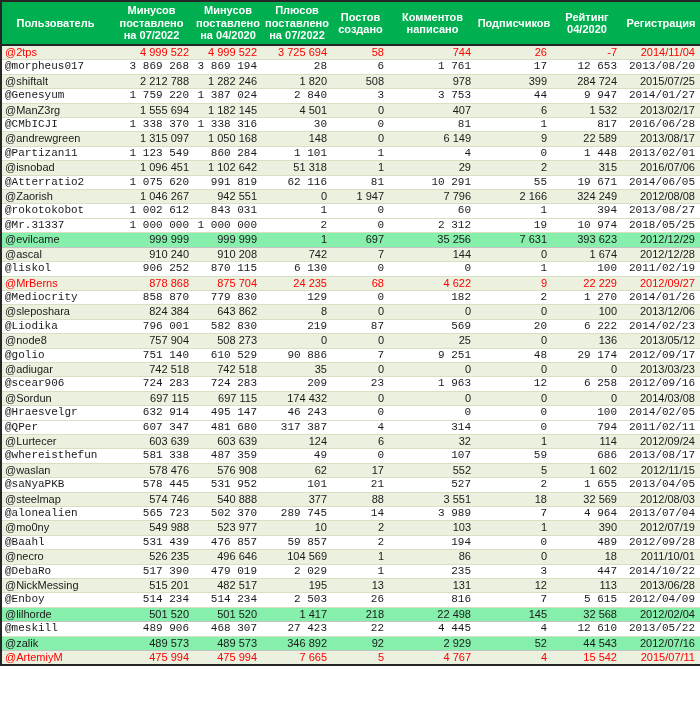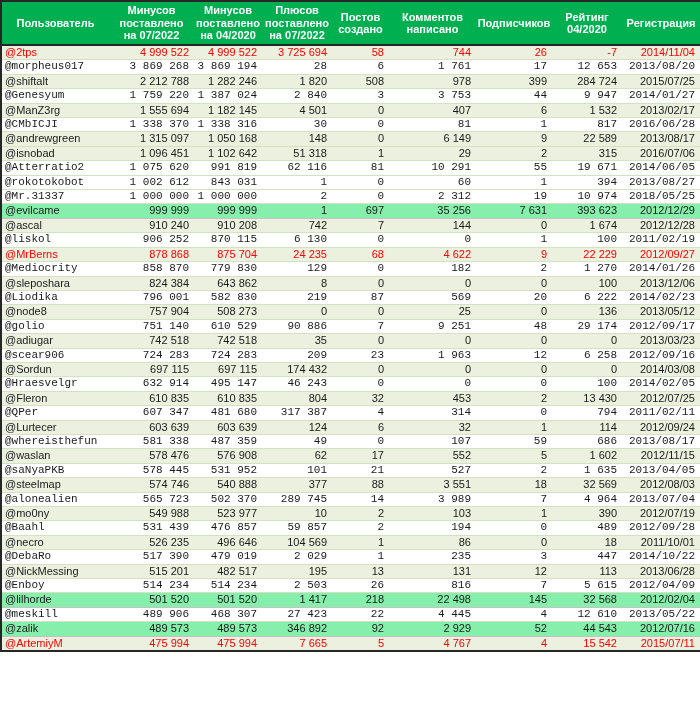--- a/index.html
+++ b/index.html
@@ -149,20 +149,31 @@
           <td>@andrewgreen</td>
           <td>1 315 097</td>
           <td>1 050 168</td>
           <td>148</td>
           <td>0</td>
           <td>6 149</td>
           <td>9</td>
           <td>22 589</td>
           <td>2013/08/17</td>
         </tr>
+        <tr class="bg-white">
+          <td>@Partizan11</td>
+          <td>1 123 549</td>
+          <td>860 284</td>
+          <td>1 101</td>
+          <td>1</td>
+          <td>4</td>
+          <td>0</td>
+          <td>1 448</td>
+          <td>2013/02/01</td>
+        </tr>
         <tr class="bg-green">
           <td>@isnobad</td>
           <td>1 096 451</td>
           <td>1 102 642</td>
           <td>51 318</td>
           <td>1</td>
           <td>29</td>
           <td>2</td>
           <td>315</td>
           <td>2016/07/06</td>
@@ -170,20 +181,31 @@
         <tr class="bg-white">
           <td>@Atterratio2</td>
           <td>1 075 620</td>
           <td>991 819</td>
           <td>62 116</td>
           <td>81</td>
           <td>10 291</td>
           <td>55</td>
           <td>19 671</td>
           <td>2014/06/05</td>
+        </tr>
+        <tr class="bg-green">
+          <td>@Zaorish</td>
+          <td>1 046 267</td>
+          <td>942 551</td>
+          <td>0</td>
+          <td>1 947</td>
+          <td>7 796</td>
+          <td>2 166</td>
+          <td>324 249</td>
+          <td>2012/08/08</td>
         </tr>
         <tr class="bg-white">
           <td>@rokotokobot</td>
           <td>1 002 612</td>
           <td>843 031</td>
           <td>1</td>
           <td>0</td>
           <td>60</td>
           <td>1</td>
           <td>394</td>
@@ -336,31 +358,20 @@
           <td>@Hraesvelgr</td>
           <td>632 914</td>
           <td>495 147</td>
           <td>46 243</td>
           <td>0</td>
           <td>0</td>
           <td>0</td>
           <td>100</td>
           <td>2014/02/05</td>
         </tr>
-        <tr class="bg-green">
-          <td>@Fleron</td>
-          <td>610 835</td>
-          <td>610 835</td>
-          <td>804</td>
-          <td>32</td>
-          <td>453</td>
-          <td>2</td>
-          <td>13 430</td>
-          <td>2012/07/25</td>
-        </tr>
         <tr class="bg-white">
           <td>@QPer</td>
           <td>607 347</td>
           <td>481 680</td>
           <td>317 387</td>
           <td>4</td>
           <td>314</td>
           <td>0</td>
           <td>794</td>
           <td>2011/02/11</td>
@@ -399,21 +410,21 @@
           <td>2012/11/15</td>
         </tr>
         <tr class="bg-white">
           <td>@saNyaPKB</td>
           <td>578 445</td>
           <td>531 952</td>
           <td>101</td>
           <td>21</td>
           <td>527</td>
           <td>2</td>
-          <td>1 635</td>
+          <td>1 655</td>
           <td>2013/04/05</td>
         </tr>
         <tr class="bg-green">
           <td>@steelmap</td>
           <td>574 746</td>
           <td>540 888</td>
           <td>377</td>
           <td>88</td>
           <td>3 551</td>
           <td>18</td>

